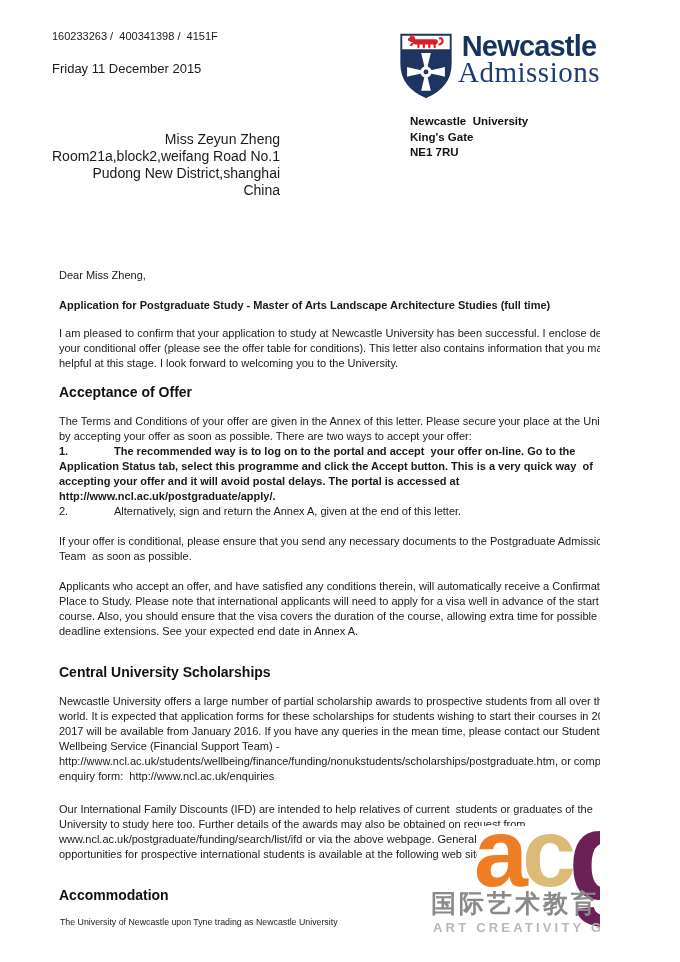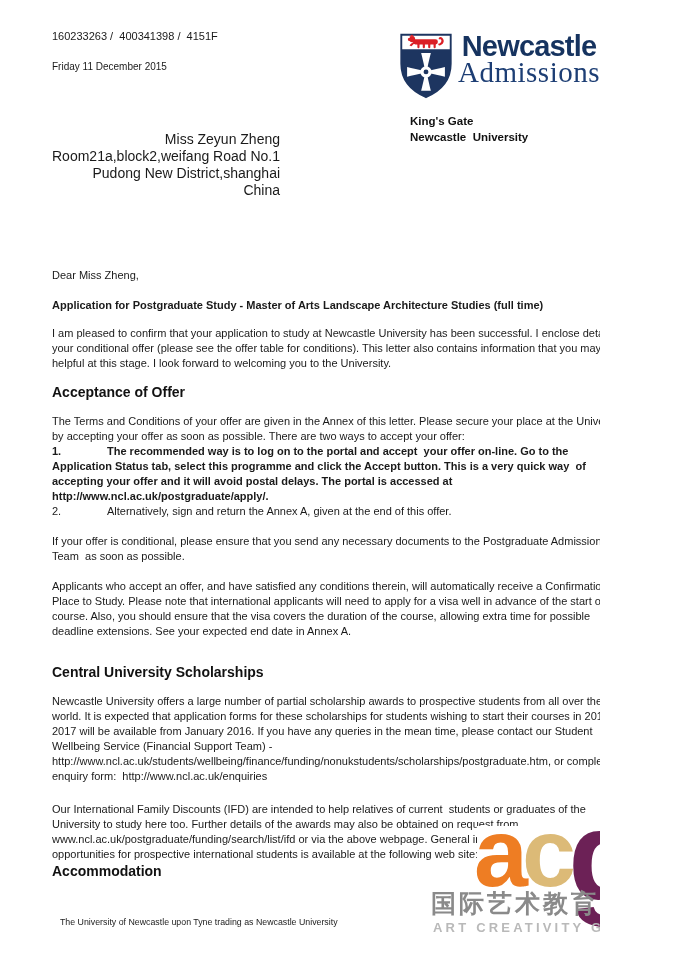--- a/index.html
+++ b/index.html
@@ -2,41 +2,41 @@
 <html><head>
 <meta charset="utf-8">
 <style>
   * { margin:0; padding:0; box-sizing:border-box; }
   html,body { background:#ffffff; }
   .page {
     position:relative; width:600px; height:962px; background:#ffffff;
     font-family:"Liberation Sans", sans-serif; color:#1c1c1c; overflow:hidden;
   }
   .refline { position:absolute; left:52px; top:30px; font-size:11px; color:#1a1a1a; white-space:pre-wrap; }
-  .dateline { position:absolute; left:52px; top:61px; font-size:10px; color:#1a1a1a; }
+  .dateline { position:absolute; left:52px; top:61px; font-size:13px; color:#1a1a1a; }
 
   
   .nu-logo { position:absolute; left:399px; top:32px; width:216px; height:71px; }
   .nu-shield { position:absolute; left:0; top:0; }
   .nu-text { position:absolute; left:59px; top:0px; line-height:1;text-align:center; }
   .nu-word1 { font-family:"Liberation Sans", sans-serif; font-weight:bold; font-size:29px; letter-spacing:-0.8px; color:#16335f; display:block; }
   .nu-word2 { font-family:"Liberation Serif", serif; font-size:29px; color:#1d3e74; display:block; margin-top:-3px; letter-spacing:0.5px; }
 
   .sender { position:absolute; left:410px; top:114px; font-size:11.5px; font-weight:bold; line-height:15.5px; color:#111; }
   .sender div { white-space:pre-wrap; }
   .recipient { position:absolute; left:52px; top:131px; font-size:14px; line-height:17px; color:#1a1a1a;text-align:right; }
 
-  .body { position:absolute; left:52px; top:268px; width:578px; font-size:11px; line-height:15px; color:#1a1a1a; }
+  .body { position:absolute; left:59px; top:268px; width:578px; font-size:11px; line-height:15px; color:#1a1a1a; }
   .body p { white-space:pre-wrap; }
   .salutation { margin-bottom:15px; }
   .subject { font-weight:bold; margin-bottom:13px; }
   .h-section { font-size:14px; font-weight:bold; line-height:18px; color:#111; }
   .h1 { margin-top:12px; margin-bottom:13px; }
   .h2 { margin-top:24px; margin-bottom:13px; }
-  .h3 { margin-top:0; }
+  .h3 { margin-top:24px; }
   .list-item .num { display:inline-block; width:55px; }
   .bold-item { font-weight:bold; }
   .mb15 { margin-bottom:15px; }
   .mb30 { margin-bottom:18px; }
 
   .footer { position:absolute; left:60px; top:917px; font-size:8.8px; color:#222; }
 
   
   .acg { position:absolute; left:430px; top:826px; width:250px; height:132px; }
   .acg-bg { position:absolute; left:47px; top:0; width:203px; height:132px; background:#ffffff; }
@@ -80,40 +80,41 @@
       </g>
       <circle cx="50" cy="73" r="4.5" fill="#1d3560"></circle>
     </svg>
     <div class="nu-text">
       <span class="nu-word1">Newcastle</span>
       <span class="nu-word2">Admissions</span>
     </div>
   </div>
 
   <div class="sender">
+    <div>Newcastle  University</div>
     <div>King's Gate</div>
-    <div>Newcastle  University</div>
+    <div>NE1 7RU</div>
   </div>
 
   <div class="recipient">
     <div>Miss Zeyun Zheng</div>
     <div>Room21a,block2,weifang Road No.1</div>
     <div>Pudong New District,shanghai</div>
     <div>China</div>
   </div>
 
   <div class="body">
     <p class="salutation">Dear Miss Zheng,</p>
     <p class="subject">Application for Postgraduate Study - Master of Arts Landscape Architecture Studies (full time)</p>
     <p>I am pleased to confirm that your application to study at Newcastle University has been successful. I enclose details of your conditional offer (please see the offer table for conditions). This letter also contains information that you may find helpful at this stage. I look forward to welcoming you to the University.</p>
 
     <div class="h-section h1">Acceptance of Offer</div>
     <p>The Terms and Conditions of your offer are given in the Annex of this letter. Please secure your place at the University by accepting your offer as soon as possible. There are two ways to accept your offer:</p>
     <p class="list-item bold-item"><span class="num">1.</span><span>The recommended way is to log on to the portal and accept  your offer on-line. Go to the Application Status tab, select this programme and click the Accept button. This is a very quick way  of accepting your offer and it will avoid postal delays. The portal is accessed at http://www.ncl.ac.uk/postgraduate/apply/.</span></p>
-    <p class="list-item mb15"><span class="num">2.</span><span>Alternatively, sign and return the Annex A, given at the end of this offer.</span></p>
+    <p class="list-item mb15"><span class="num">2.</span><span>Alternatively, sign and return the Annex A, given at the end of this letter.</span></p>
     <p class="mb15">If your offer is conditional, please ensure that you send any necessary documents to the Postgraduate Admissions Team  as soon as possible.</p>
     <p>Applicants who accept an offer, and have satisfied any conditions therein, will automatically receive a Confirmation of a Place to Study. Please note that international applicants will need to apply for a visa well in advance of the start of the course. Also, you should ensure that the visa covers the duration of the course, allowing extra time for possible deadline extensions. See your expected end date in Annex A.</p>
 
     <div class="h-section h2">Central University Scholarships</div>
     <p class="mb30">Newcastle University offers a large number of partial scholarship awards to prospective students from all over the world. It is expected that application forms for these scholarships for students wishing to start their courses in 2016-2017 will be available from January 2016. If you have any queries in the mean time, please contact our Student Wellbeing Service (Financial Support Team) - http://www.ncl.ac.uk/students/wellbeing/finance/funding/nonukstudents/scholarships/postgraduate.htm, or complete the enquiry form:  http://www.ncl.ac.uk/enquiries</p>
     <p>Our International Family Discounts (IFD) are intended to help relatives of current  students or graduates of the University to study here too. Further details of the awards may also be obtained on request from
 www.ncl.ac.uk/postgraduate/funding/search/list/ifd or via the above webpage. General information about funding opportunities for prospective international students is available at the following web site: http://www.ukcisa.org.uk</p>
 
     <div class="h-section h3">Accommodation</div>
   </div>

